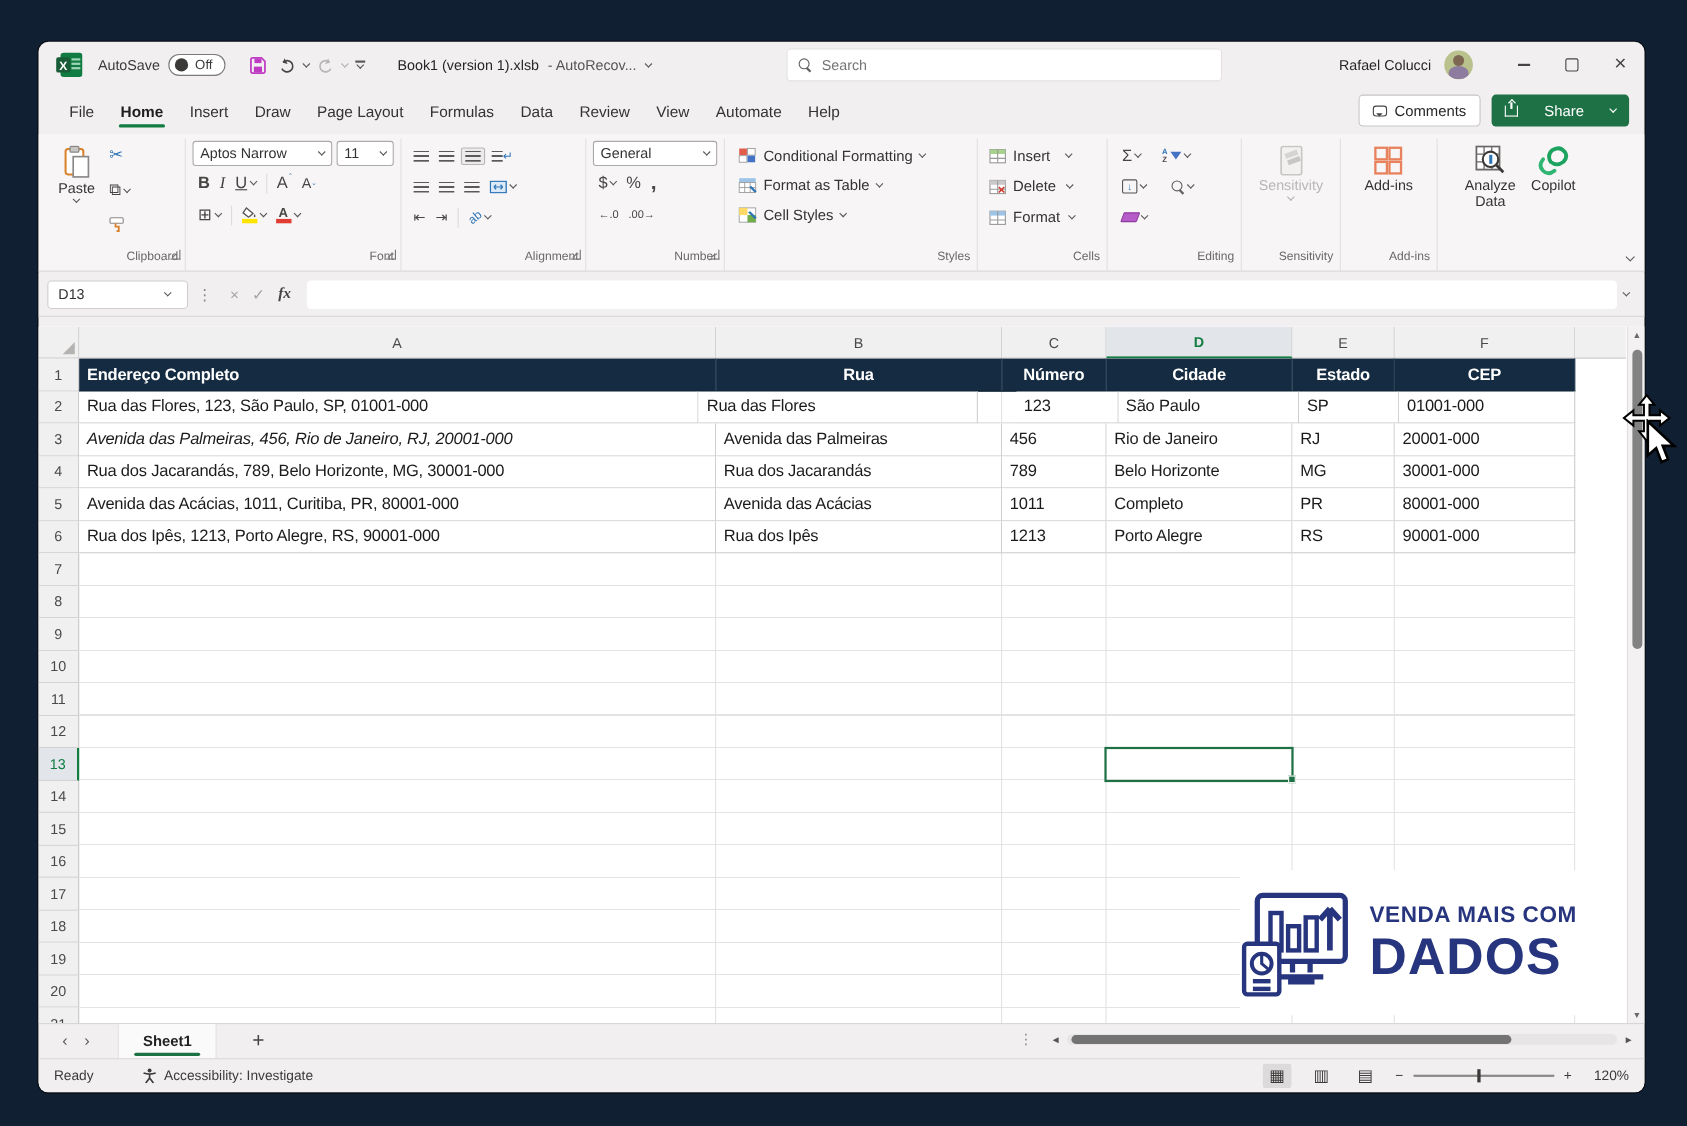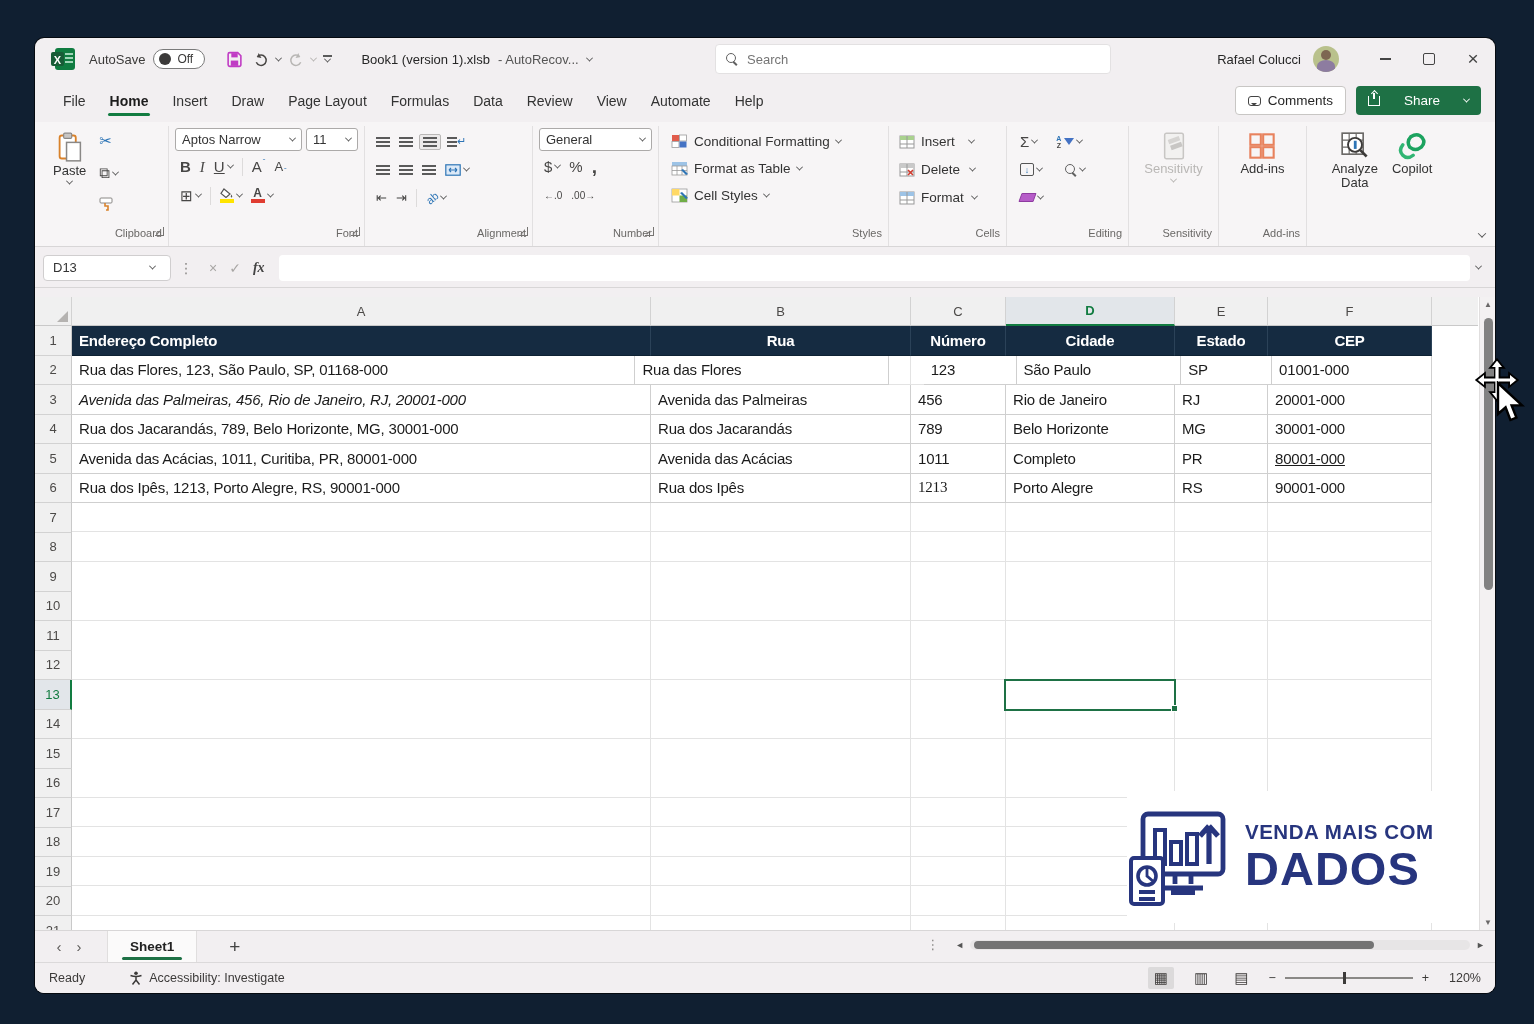--- a/index.html
+++ b/index.html
@@ -715,21 +715,21 @@
       <div class="sheettable">
         <div class="trow hrow">
           <div class="tc cA" style="width:579px;">Endereço Completo</div>
           <div class="tc" style="width:260px;">Rua</div>
           <div class="tc" style="width:95px;">Número</div>
           <div class="tc" style="width:169px;">Cidade</div>
           <div class="tc" style="width:93px;">Estado</div>
           <div class="tc" style="width:164px;">CEP</div>
         </div>
         <div class="trow">
-          <div class="tc" style="width:579px;">Rua das Flores, 123, São Paulo, SP, 01168-000</div>
+          <div class="tc" style="width:579px;">Rua das Flores, 123, São Paulo, SP, 01001-000</div>
           <div class="tc" style="width:260px;">Rua das Flores</div>
           <div class="tc" style="width:95px;margin-left:35px;">123</div>
           <div class="tc" style="width:169px;">São Paulo</div>
           <div class="tc" style="width:93px;">SP</div>
           <div class="tc" style="width:164px;">01001-000</div>
         </div>
         <div class="trow">
           <div class="tc" style="width:579px;font-style:italic;">Avenida das Palmeiras, 456, Rio de Janeiro, RJ, 20001-000</div>
           <div class="tc" style="width:260px;">Avenida das Palmeiras</div>
           <div class="tc" style="width:95px;">456</div>
@@ -744,26 +744,26 @@
           <div class="tc" style="width:169px;">Belo Horizonte</div>
           <div class="tc" style="width:93px;">MG</div>
           <div class="tc" style="width:164px;">30001-000</div>
         </div>
         <div class="trow">
           <div class="tc" style="width:579px;">Avenida das Acácias, 1011, Curitiba, PR, 80001-000</div>
           <div class="tc" style="width:260px;">Avenida das Acácias</div>
           <div class="tc" style="width:95px;">1011</div>
           <div class="tc" style="width:169px;">Completo</div>
           <div class="tc" style="width:93px;">PR</div>
-          <div class="tc" style="width:164px;text-decoration:underline;">80001-000</div>
+          <div class="tc" style="width:164px;">80001-000</div>
         </div>
         <div class="trow">
           <div class="tc" style="width:579px;">Rua dos Ipês, 1213, Porto Alegre, RS, 90001-000</div>
           <div class="tc" style="width:260px;">Rua dos Ipês</div>
-          <div class="tc" style="width:95px;font-family:Liberation Serif, serif;">1213</div>
+          <div class="tc" style="width:95px;">1213</div>
           <div class="tc" style="width:169px;">Porto Alegre</div>
           <div class="tc" style="width:93px;">RS</div>
           <div class="tc" style="width:164px;">90001-000</div>
         </div>
       </div>
 
       <div class="selcell">
         <span class="handle"></span>
       </div>
     </div>

